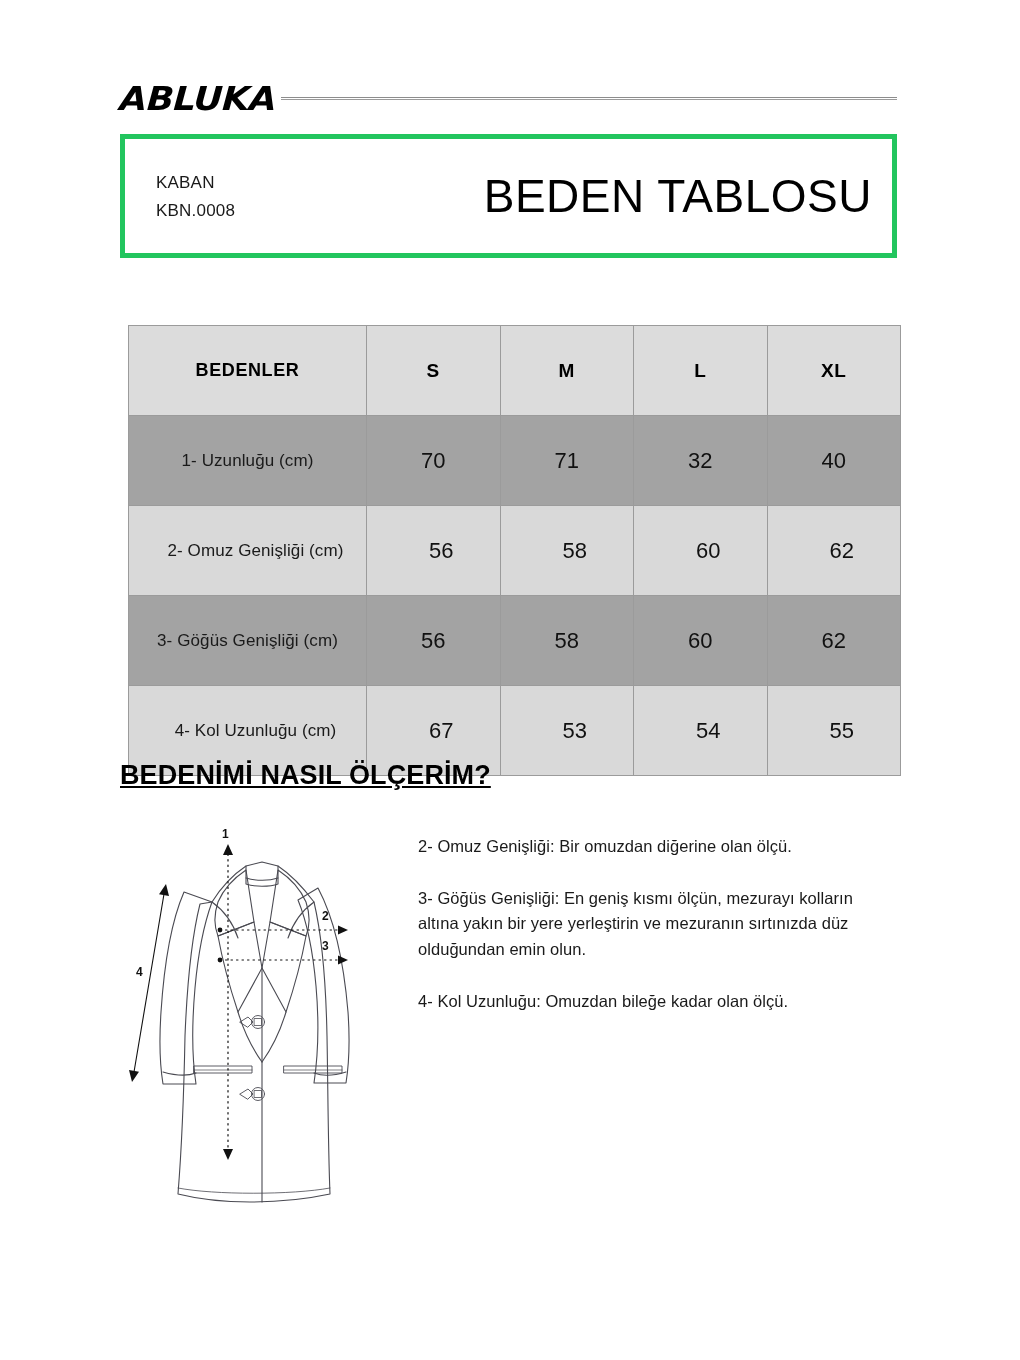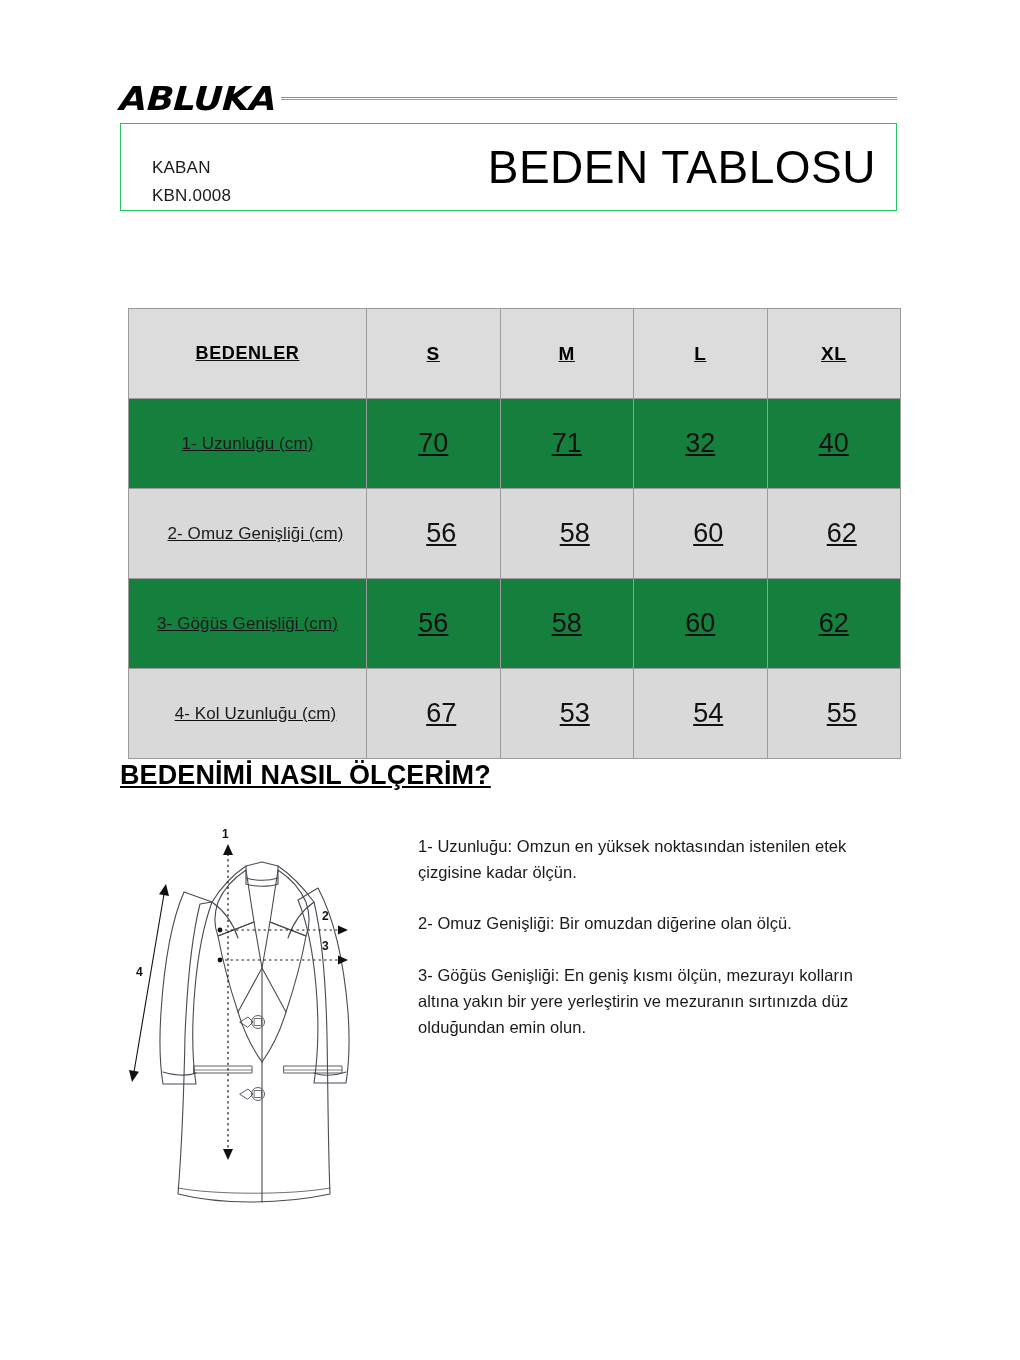--- a/index.html
+++ b/index.html
@@ -28,66 +28,65 @@
     transform-origin:left center;
     white-space:nowrap;
   }
   .brand-rule {
     flex:1; height:3px; margin-left:16px;
     background:linear-gradient(to bottom,#8d8d8d 0,#8d8d8d 1px,#ffffff 1px,#ffffff 2px,#9a9a9a 2px,#9a9a9a 3px);
   }
 
   
   .title-box {
-    position:absolute; left:120px; top:123px;
-    width:777px; height:88px;
-    border:1px solid #22c55e;
+    position:absolute; left:120px; top:134px;
+    width:777px; height:124px;
+    border:5px solid #22c55e;
     background:#fff;
   }
   .meta {
     position:absolute; left:31px; top:30px;
     font-size:17px; line-height:1.62; color:#1a1a1a;
     letter-spacing:.2px;
   }
   .doc-title {
     position:absolute; right:20px; top:50%;
     transform:translateY(-50%);
     font-size:46px; font-weight:400;
     letter-spacing:.5px; color:#000;
     white-space:nowrap;
   }
 
   
   .size-table {
-    position:absolute; left:128px; top:308px;
+    position:absolute; left:128px; top:325px;
     width:772px; border-collapse:collapse;
     table-layout:fixed;
-    text-decoration:underline;
   }
   .size-table col.label-col { width:238px; }
   .size-table col.size-col  { width:133.5px; }
   .size-table th, .size-table td {
     border:1px solid #9b9b9b;
     text-align:center; vertical-align:middle;
     height:90px; padding:0 4px;
   }
   .size-table thead th {
     background:#dcdcdc;
     font-size:19px; font-weight:700;
     letter-spacing:.6px; color:#000;
   }
   .size-table thead th.label-head { font-size:18px; }
-  .row-white td { background:#15803d; }
+  .row-white td { background:#a3a3a3; }
   .row-grey  td { background:#d9d9d9;padding-left:20px; }
   .size-table td.metric {
     font-size:17px; font-weight:400; color:#1a1a1a;
     letter-spacing:.1px;
   }
   .size-table td.value {
-    font-size:27px; font-weight:400; color:#111;text-align:center;
+    font-size:22px; font-weight:400; color:#111;text-align:center;
   }
 
   
   .how-title {
     position:absolute; left:120px; top:760px;
     font-size:27px; font-weight:700;
     letter-spacing:.1px; color:#000;
     white-space:nowrap;
     text-decoration:underline;
   }
@@ -258,18 +257,18 @@
       <g stroke="#111" stroke-width="1.1">
         <path d="M42 68 L12 246"></path>
         <path d="M44 58 l3 12 -10 -1.8 z" fill="#111" stroke="none"></path>
         <path d="M10 256 l-3 -12 10 1.8 z" fill="#111" stroke="none"></path>
       </g>
       <text x="14" y="150" font-family="Liberation Sans, sans-serif" font-size="12" font-weight="700" fill="#111" stroke="none">4</text>
     </svg>
   </div>
 
   <div class="instructions">
-    <p>1- Uzunluğu: Omzun en yüksek noktasından istenilen etek çizgisine kadar ölçün.</p>
     <p>2- Omuz Genişliği: Bir omuzdan diğerine olan ölçü.</p>
     <p>3- Göğüs Genişliği: En geniş kısmı ölçün, mezurayı kolların altına yakın bir yere yerleştirin ve mezuranın sırtınızda düz olduğundan emin olun.</p>
+    <p>4- Kol Uzunluğu: Omuzdan bileğe kadar olan ölçü.</p>
   </div>
 
 </div>
 
 </body></html>

